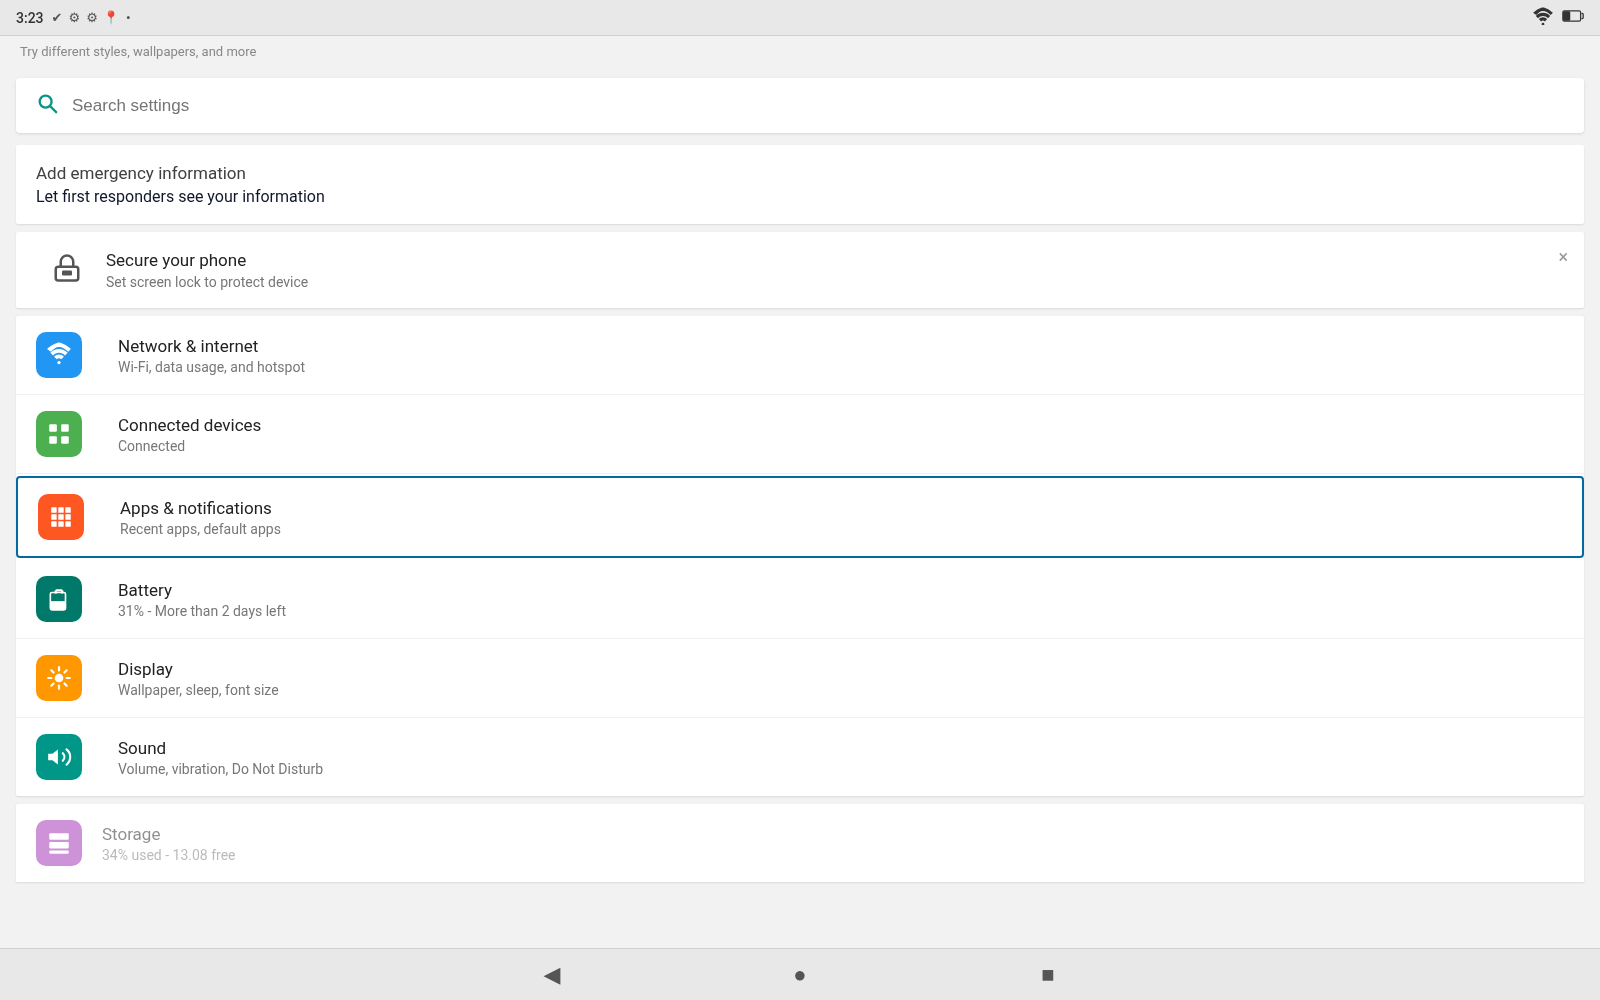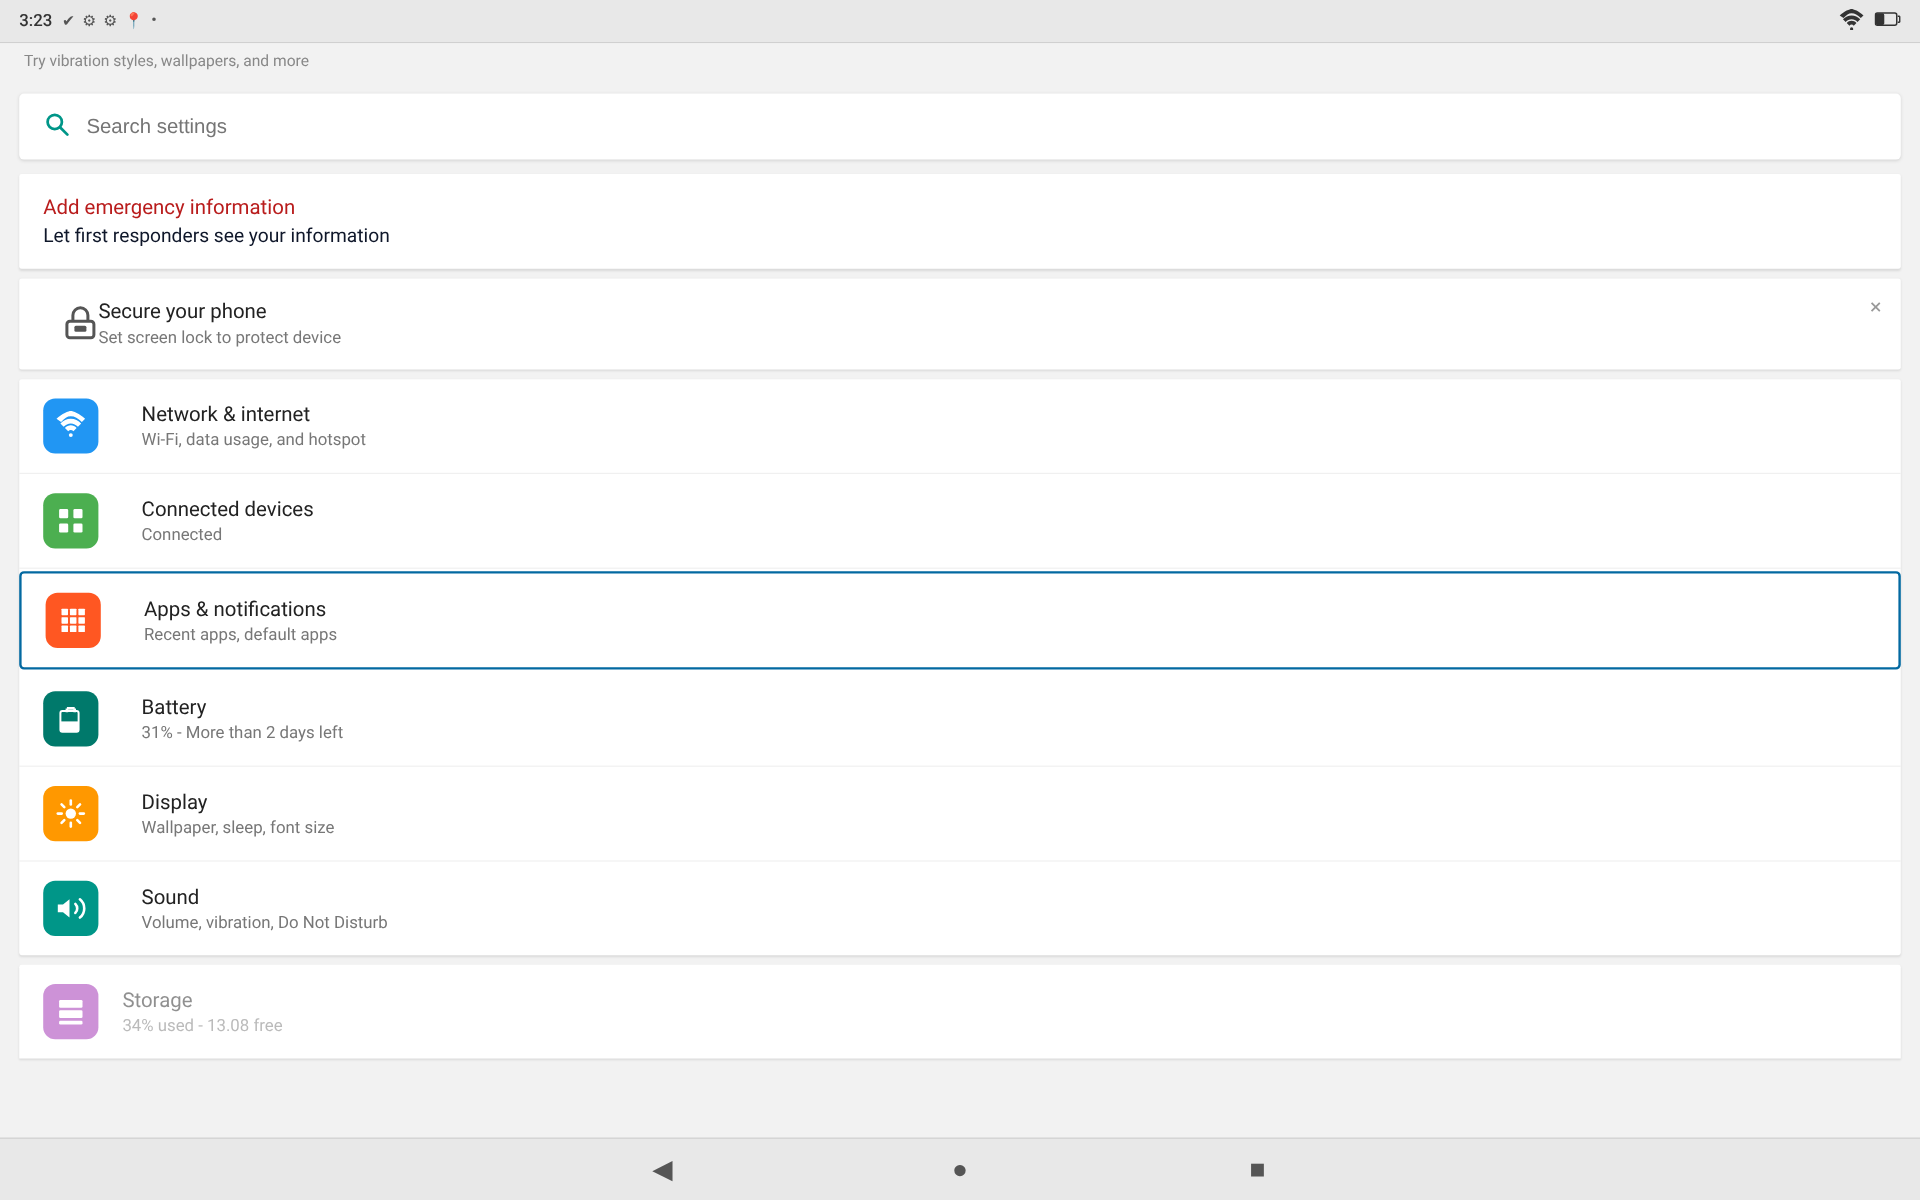--- a/index.html
+++ b/index.html
@@ -90,41 +90,41 @@
     .info-card {
       background: #ffffff;
       margin: 8px 16px;
       padding: 18px 20px;
       border-radius: 2px;
       box-shadow: 0 1px 2px rgba(0,0,0,0.1);
     }
 
     .info-card-title {
       font-size: 17px;
-      color: #b91c1c;
+      color: #404040;
       font-weight: 400;
     }
 
     .info-card-subtitle {
       font-size: 16px;
       color: #0f172a;
       margin-top: 4px;
     }
 
     
     .secure-card {
       background: #ffffff;
       margin: 8px 16px;
       padding: 18px 36px;
       border-radius: 2px;
       box-shadow: 0 1px 2px rgba(0,0,0,0.1);
       position: relative;
       display: flex;
-      align-items: flex-end;
-      gap: 0;
+      align-items: center;
+      gap: 24px;
     }
 
     .secure-card-close {
       position: absolute;
       top: 14px;
       right: 16px;
       font-size: 18px;
       color: #999;
       cursor: pointer;
     }
@@ -317,21 +317,21 @@
         <rect x="2" y="2" width="7" height="10" rx="1" fill="#333"></rect>
         <line x1="23" y1="4" x2="25" y2="4" stroke="#333"></line>
         <line x1="23" y1="10" x2="25" y2="10" stroke="#333"></line>
         <line x1="25" y1="4" x2="25" y2="10" stroke="#333"></line>
       </svg>
     </span>
   </div>
 </div>
 
 <div class="top-partial">
-  <span>Try vibration styles, wallpapers, and more</span>
+  <span>Try different styles, wallpapers, and more</span>
 </div>
 
 <div class="main-content">
 
   <div class="search-bar-container">
     <div class="search-icon-wrap">
       <svg width="22" height="22" viewBox="0 0 24 24" fill="none" stroke="#009688" stroke-width="2.5" stroke-linecap="round">
         <circle cx="10.5" cy="10.5" r="6.5"></circle>
         <line x1="15.5" y1="15.5" x2="22" y2="22"></line>
       </svg>

